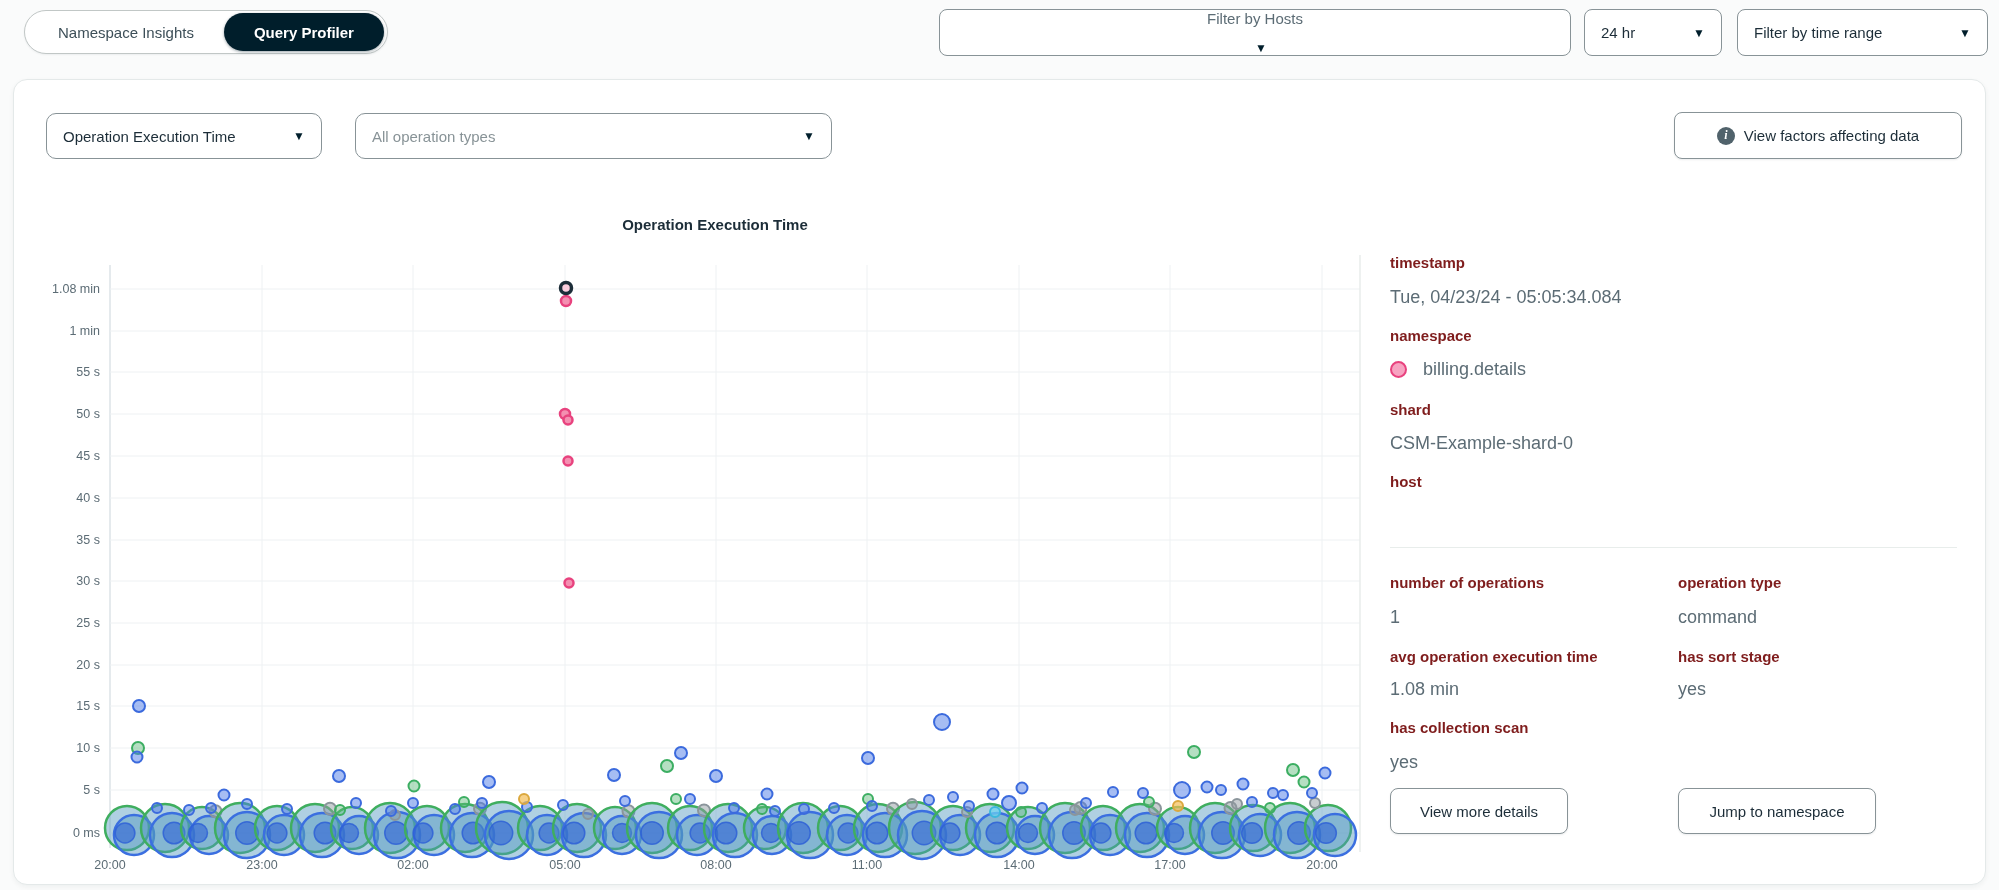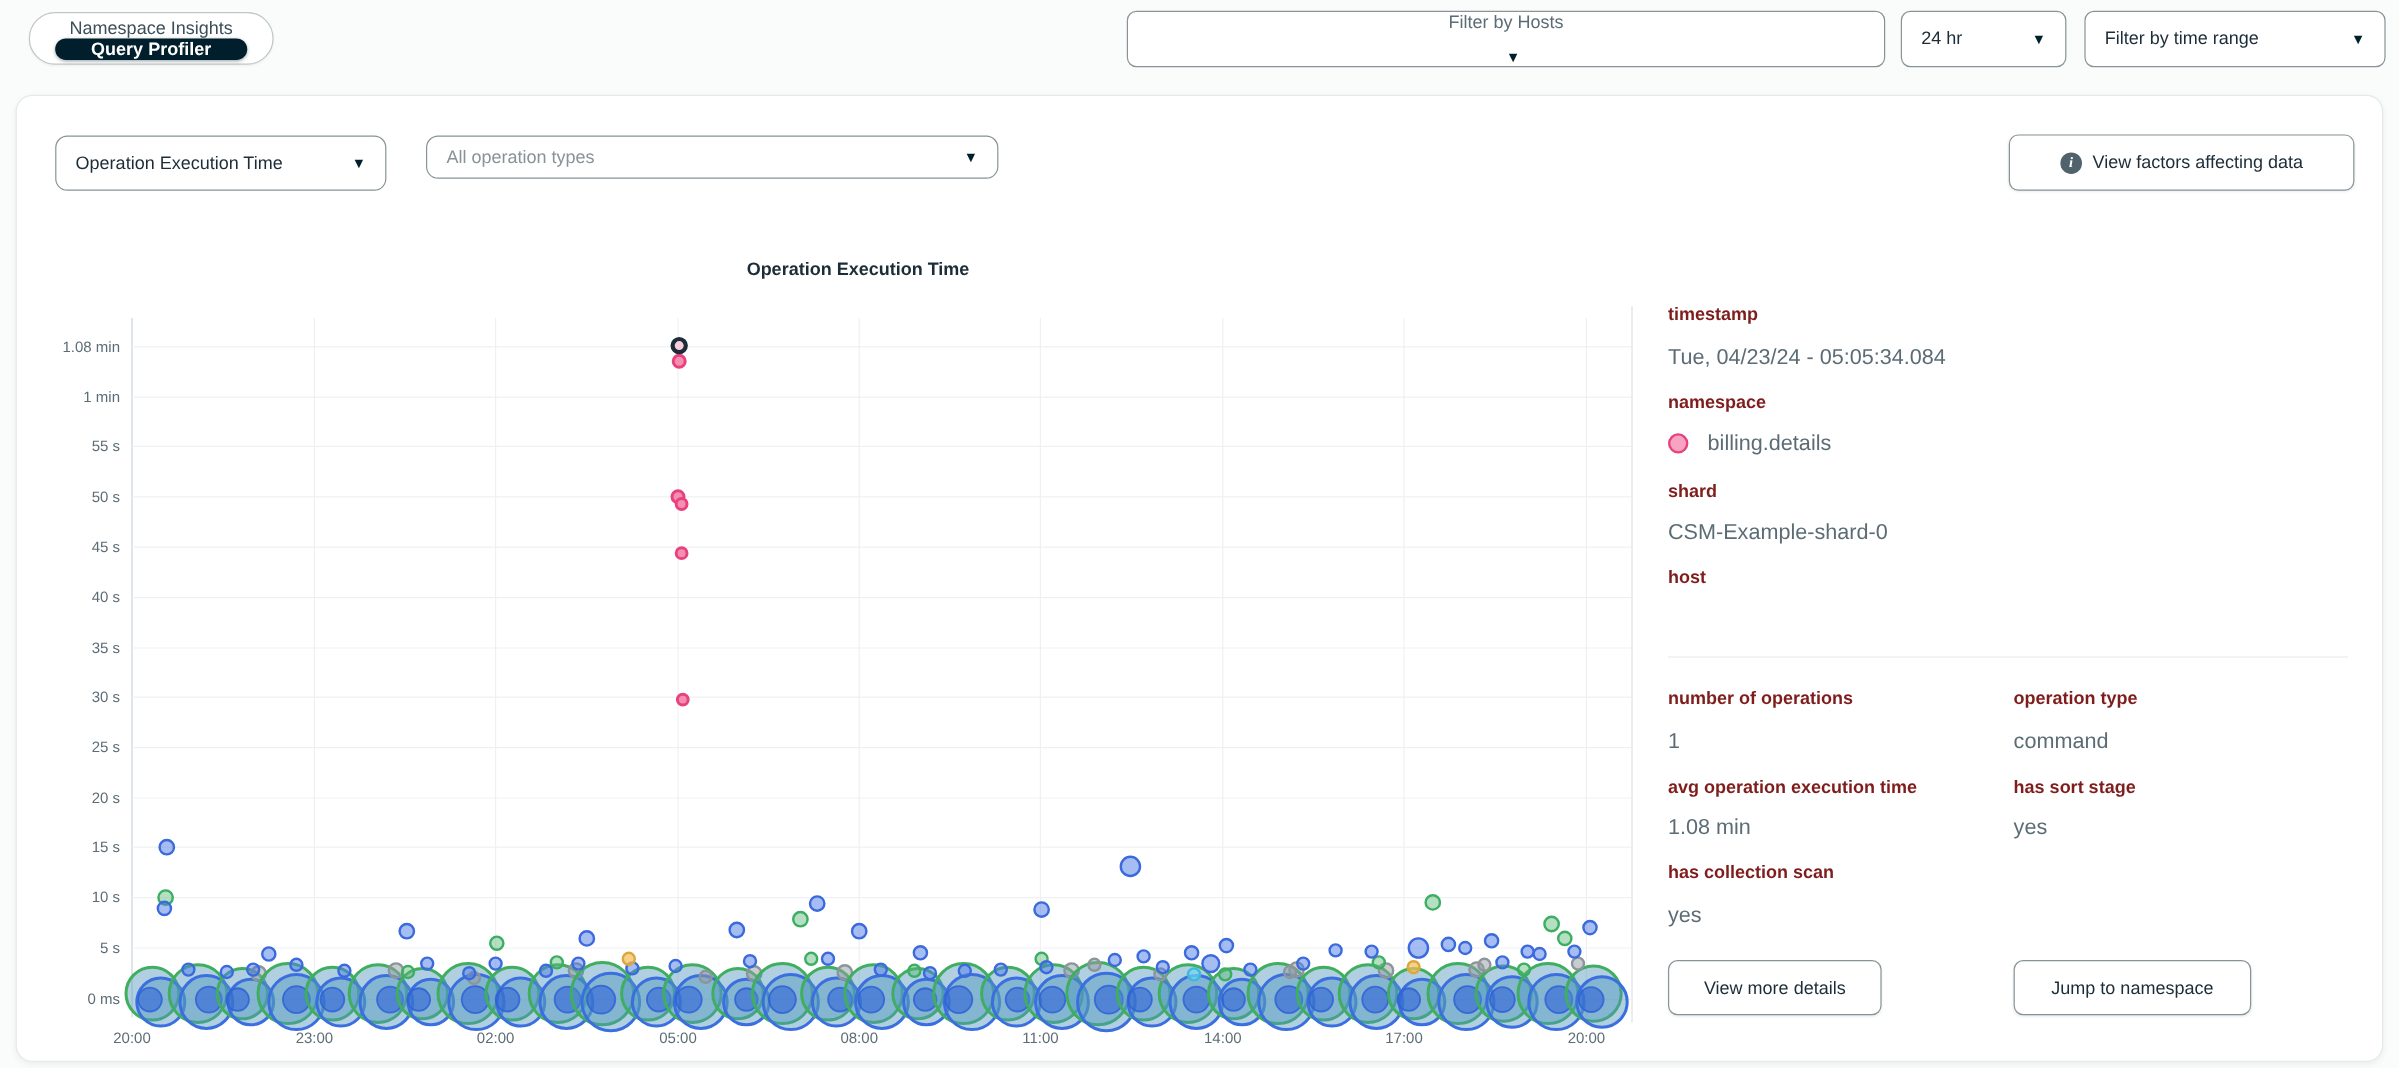--- a/index.html
+++ b/index.html
@@ -3,40 +3,40 @@
 <meta charset="utf-8">
 <style>
   * { margin:0; padding:0; box-sizing:border-box; }
   html,body { width:1999px; height:890px; overflow:hidden; }
   body { font-family:"Liberation Sans", sans-serif; background:#fafbfb; color:#1c2d38; }
   .page { position:relative; width:1999px; height:890px; }
 
   
   .seg-control { position:absolute; left:24px; top:10px; height:44px; display:flex; align-items:center;
     background:#ffffff; border:1px solid #c1c7c6; border-radius:22px; padding:3px;
-    box-shadow:0 1px 2px rgba(0,30,43,0.06);flex-direction:column; }
+    box-shadow:0 1px 2px rgba(0,30,43,0.06); }
   .seg-tab { height:38px; display:flex; align-items:center; padding:0 30px; border-radius:19px;
     font-size:15px; font-weight:500; color:#3d4f58; background:transparent; border:none; cursor:pointer; white-space:nowrap; }
   .seg-tab.selected { background:#001e2b; color:#ffffff; font-weight:700; box-shadow:0 1px 3px rgba(0,30,43,0.4); }
 
   .sel { position:absolute; display:flex; align-items:center; justify-content:space-between;
     background:#ffffff; border:1px solid #889397; border-radius:8px; padding:0 16px;
     font-size:15px; cursor:pointer; }
   .sel .caret { font-size:12px; color:#001e2b; margin-left:12px; }
   .sel-hosts { left:939px; top:9px; width:632px; height:47px; color:#5c6c75;flex-direction:column; }
   .sel-interval { left:1584px; top:9px; width:138px; height:47px; color:#1c2d38; }
   .sel-range { left:1737px; top:9px; width:251px; height:47px; color:#1c2d38; }
 
   
   .card { position:absolute; left:13px; top:79px; width:1973px; height:806px;
     background:#ffffff; border:1px solid #e4e9e9; border-radius:14px;
     box-shadow:0 2px 5px rgba(0,30,43,0.05); }
 
   .sel-metric { left:46px; top:113px; width:276px; height:46px; color:#1c2d38; border-radius:10px; }
-  .sel-optype { left:355px; top:113px; width:477px; height:36px; color:#889397; border-radius:10px; }
+  .sel-optype { left:355px; top:113px; width:477px; height:46px; color:#889397; border-radius:10px; }
 
   .factors-btn { position:absolute; left:1674px; top:112px; width:288px; height:47px;
     display:flex; align-items:center; justify-content:center; gap:9px;
     background:#ffffff; border:1px solid #889397; border-radius:8px;
     font-size:15px; font-weight:500; color:#1c2d38; cursor:pointer;
     box-shadow:0 1px 2px rgba(0,30,43,0.08); }
   .info-icon { width:18px; height:18px; border-radius:50%; background:#50626b; color:#ffffff;
     font-size:12px; font-weight:700; display:flex; align-items:center; justify-content:center;
     font-family:"Liberation Serif", serif; font-style:italic; }
 
@@ -47,21 +47,21 @@
 
   
   .panel { position:absolute; left:1390px; top:250px; width:575px; height:600px; }
   .p-label { position:absolute; font-size:15px; font-weight:700; color:#7f1d1d; line-height:20px; }
   .p-value { position:absolute; font-size:18px; color:#5c6c75; line-height:20px; white-space:nowrap; }
   .ns-row { position:absolute; display:flex; align-items:center; gap:16px; }
   .ns-swatch { width:17px; height:17px; border-radius:50%; background:#f7a3c1; border:2px solid #e8427e; }
   .p-divider { position:absolute; left:0; top:297px; width:567px; height:1px; background:#e8edeb; }
   .panel-btn { position:absolute; top:538px; height:46px; display:flex; align-items:center; justify-content:center;
     background:#ffffff; border:1px solid #889397; border-radius:8px; font-size:15px; font-weight:500;
-    color:#1c2d38; cursor:pointer; box-shadow:0 1px 2px rgba(0,30,43,0.08);margin-top:12px; }
+    color:#1c2d38; cursor:pointer; box-shadow:0 1px 2px rgba(0,30,43,0.08); }
 </style>
 </head>
 <body>
 
 <div class="page">
 
   <div class="seg-control">
     <button class="seg-tab">Namespace Insights</button>
     <button class="seg-tab selected">Query Profiler</button>
   </div>

